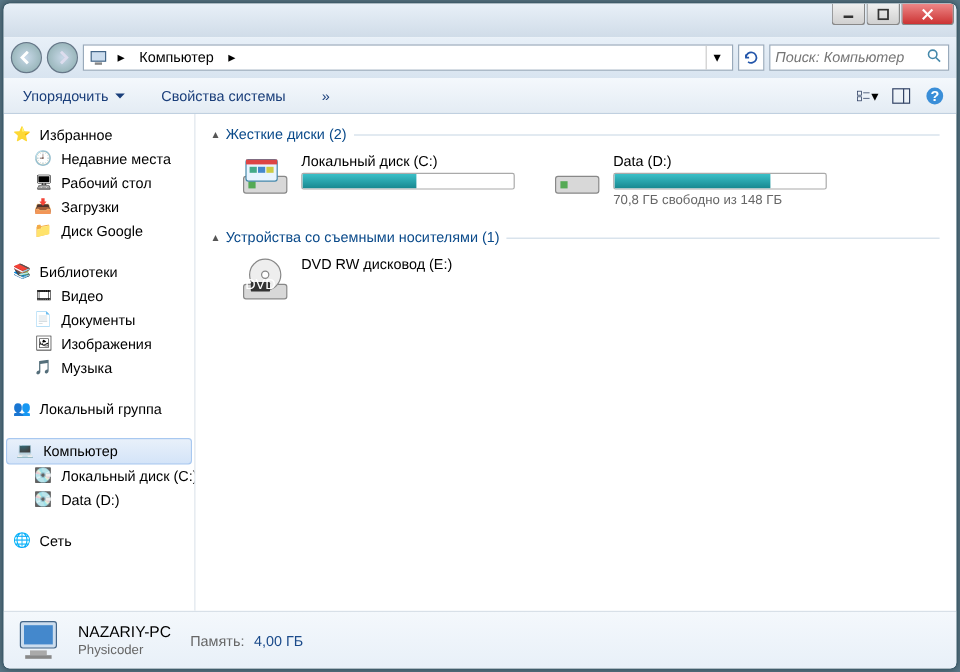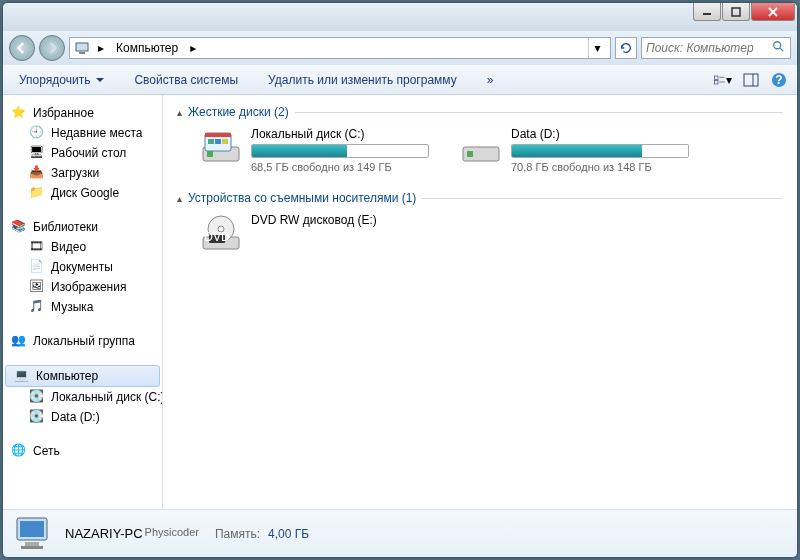--- a/index.html
+++ b/index.html
@@ -37,21 +37,21 @@
 .drives { display: flex; gap: 30px; margin-bottom: 18px; padding-left: 22px; }
 .drive { display: flex; gap: 8px; width: 230px; }
 .drive-icon { width: 44px; height: 40px; text-align: center; }
 .drive-info { flex: 1; }
 .drive-name { margin-bottom: 3px; }
 .capacity-bar { width: 100%; height: 14px; border: 1px solid #aaa; background: #fff; border-radius: 2px; overflow: hidden; margin-bottom: 3px; }
 .capacity-fill { height: 100%; background: linear-gradient(#3ac0c8,#188890); }
 .drive-sub { color: #666; font-size: 11px; }
 .status { height: 48px; border-top: 1px solid #d8e0e8; background: linear-gradient(#f4f8fc,#e8f0f8); display: flex; align-items: center; padding: 4px 10px; gap: 10px; }
 .status-icon { width: 42px; height: 40px; }
-.status-cols { display: flex; flex-direction: row; gap: 2px; }
+.status-cols { display: flex; flex-direction: column; gap: 2px; }
 .status-row { display: flex; gap: 8px; font-size: 11px; }
 .status-label { color: #666; }
 .status-val { color: #1a4a8a; }
 .status-name { font-size: 13px; }
 .status-name-sub { color: #666; font-size: 11px; }
 </style>
 </head>
 <body>
 
 <div class="window">
@@ -110,21 +110,20 @@
       <span><svg width="14" height="14" viewBox="0 0 16 16">
             <circle cx="6" cy="6" r="4" fill="none" stroke="#48a" stroke-width="1.5"></circle>
             <line x1="9" y1="9" x2="13" y2="13" stroke="#48a" stroke-width="1.5"></line>
           </svg></span>
     </div>
   </div>
 
   <div class="toolbar">
     <div class="tool-item drop">Упорядочить</div>
     <div class="tool-item">Свойства системы</div>
-    <div class="tool-item">Удалить или изменить программу</div>
     <div class="tool-item">»</div>
     <div class="tool-right">
       <span class="tool-icon"><svg width="18" height="14" viewBox="0 0 18 14">
             <rect x="1" y="1" width="5" height="5" fill="none" stroke="#346"></rect>
             <rect x="1" y="8" width="5" height="5" fill="none" stroke="#346"></rect>
             <line x1="8" y1="3" x2="16" y2="3" stroke="#346"></line>
             <line x1="8" y1="10" x2="16" y2="10" stroke="#346"></line>
           </svg> ▾</span>
       <span class="tool-icon">
           <svg width="16" height="14" viewBox="0 0 16 14">
@@ -230,21 +229,20 @@
                 <rect x="6" y="6" width="26" height="4" fill="#d44"></rect>
                 <rect x="9" y="12" width="6" height="5" fill="#4a8"></rect>
                 <rect x="16" y="12" width="6" height="5" fill="#48c"></rect>
                 <rect x="23" y="12" width="6" height="5" fill="#cc4"></rect>
               </svg></span>
           <div class="drive-info">
             <div class="drive-name">Локальный диск (C:)</div>
             <div class="capacity-bar">
                 <div class="capacity-fill" style="width:54%"></div>
               </div>
-            <div class="drive-sub">68,5 ГБ свободно из 149 ГБ</div>
           </div>
         </div>
         <div class="drive">
           <span class="drive-icon"><svg viewBox="0 0 44 40">
                 <rect x="4" y="20" width="36" height="14" rx="2" fill="#d8d8d8" stroke="#888"></rect>
                 <rect x="8" y="24" width="6" height="6" fill="#5a5"></rect>
               </svg></span>
           <div class="drive-info">
             <div class="drive-name">Data (D:)</div>
             <div class="capacity-bar">

